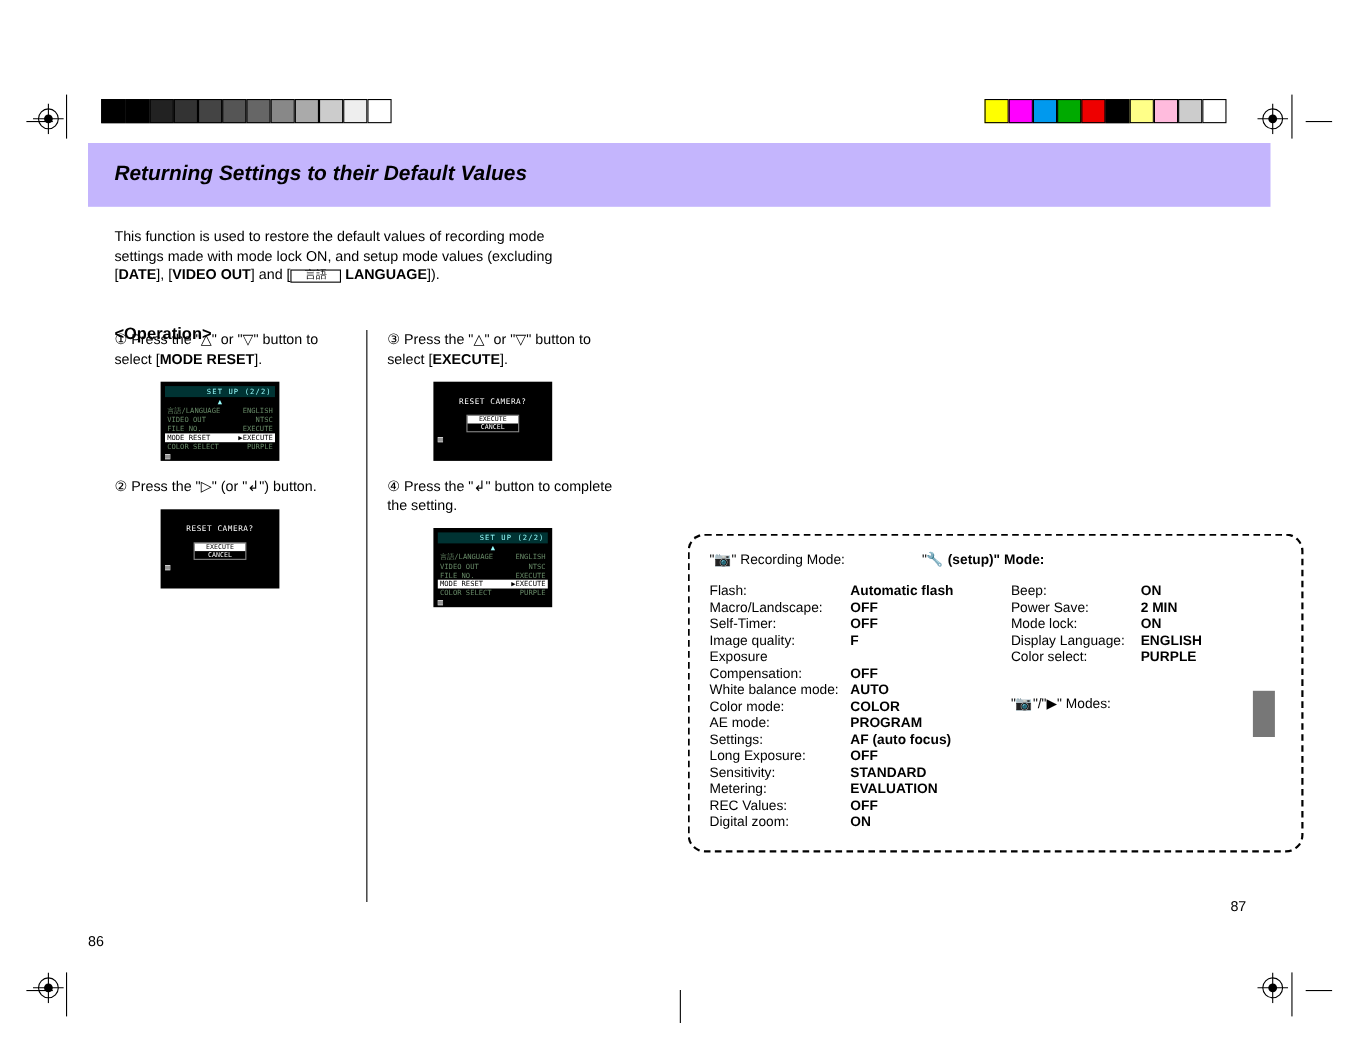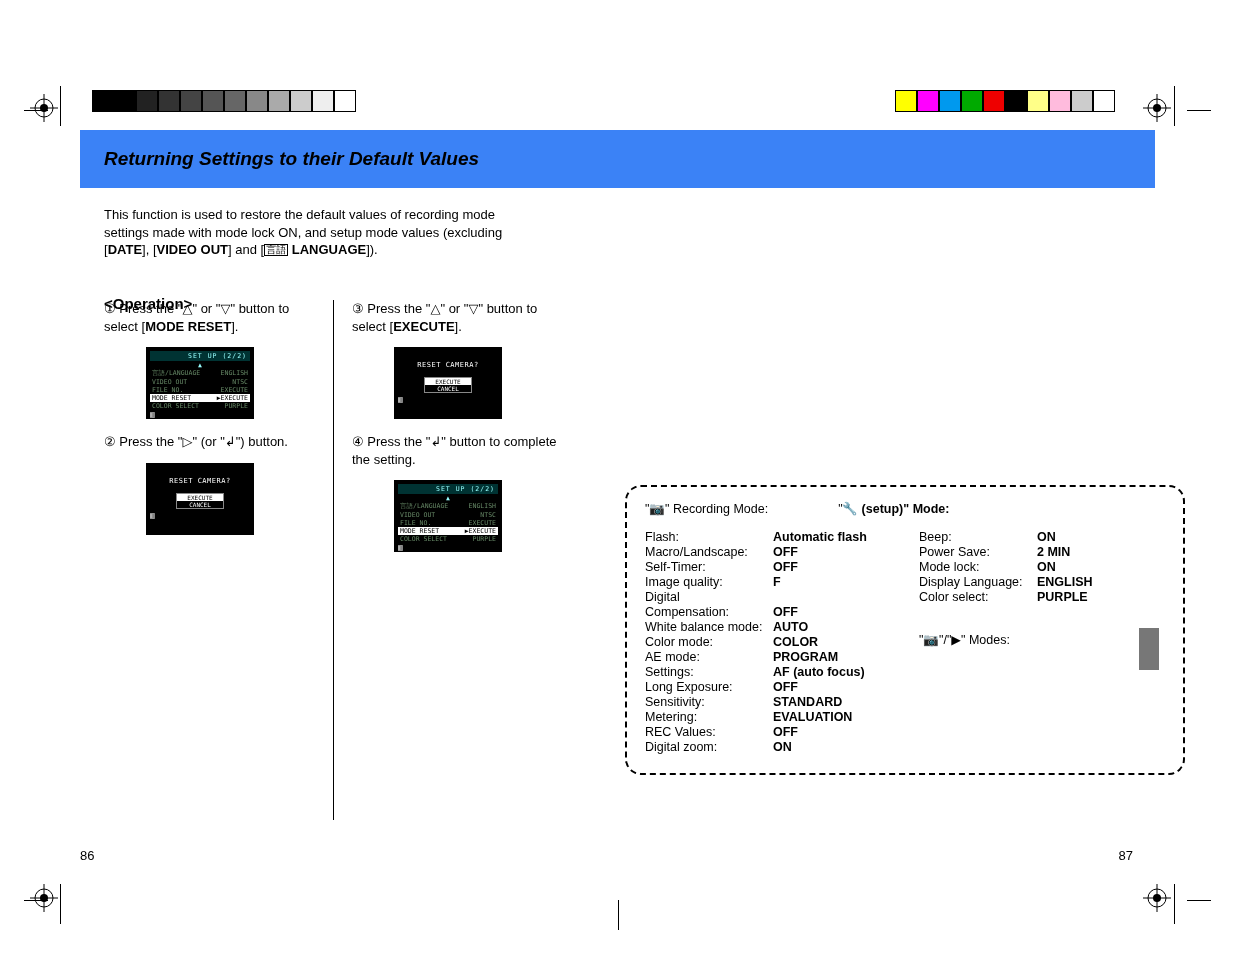--- a/index.html
+++ b/index.html
@@ -40,21 +40,21 @@
 
   .page {
     position: absolute;
     left: 80px;
     top: 130px;
     right: 80px;
     bottom: 60px;
   }
 
   .title-band {
-    background: #3b82f6;
+    background: #c4b5fd;
     padding: 18px 24px 18px 24px;
     margin-bottom: 18px;
   }
   .title-band h1 {
     margin: 0;
     font-style: italic;
     font-weight: bold;
     font-size: 19px;
   }
 
@@ -133,24 +133,24 @@
   .gray-tab {
     position: absolute;
     right: 76px;
     top: 628px;
     width: 20px;
     height: 42px;
     background: #777;
   }
 
   .pageno-left { position:absolute; left: 80px; top: 848px; font-size:13px; }
-  .pageno-right { position:absolute; right: 102px; top: 848px; font-size:13px; }
+  .pageno-right { position:absolute; right: 102px; top: 816px; font-size:13px; }
 
   .center-fold { position:absolute; left: 50%; top: 900px; height: 30px; border-left:1px solid #000; }
-  .lang-icon { display:inline-block; font-size:10px; border:1px solid #000; padding:0 1px; line-height:1; vertical-align:1px;}
+  .lang-icon { display:inline-block; font-size:10px; border:1px solid #000; padding:0 12px; line-height:1; vertical-align:1px;}
 </style>
 </head>
 <body>
 
 <div class="crop-mark" style="left:30px; top:94px;">
   <svg width="28" height="28">
       <circle cx="14" cy="14" r="9" fill="none" stroke="#000"></circle>
       <line x1="14" y1="0" x2="14" y2="28" stroke="#000"></line>
       <line x1="0" y1="14" x2="28" y2="14" stroke="#000"></line>
       <circle cx="14" cy="14" r="4" fill="#000"></circle>
@@ -334,21 +334,21 @@
           </div>
           <div class="def-row">
             <div class="def-label">Self-Timer:</div>
             <div class="def-val">OFF</div>
           </div>
           <div class="def-row">
             <div class="def-label">Image quality:</div>
             <div class="def-val">F</div>
           </div>
           <div class="def-row">
-            <div class="def-label">Digital</div>
+            <div class="def-label">Exposure</div>
             <div class="def-val"></div>
           </div>
           <div class="def-row">
             <div class="def-label">Compensation:</div>
             <div class="def-val">OFF</div>
           </div>
           <div class="def-row">
             <div class="def-label">White balance mode:</div>
             <div class="def-val">AUTO</div>
           </div>

